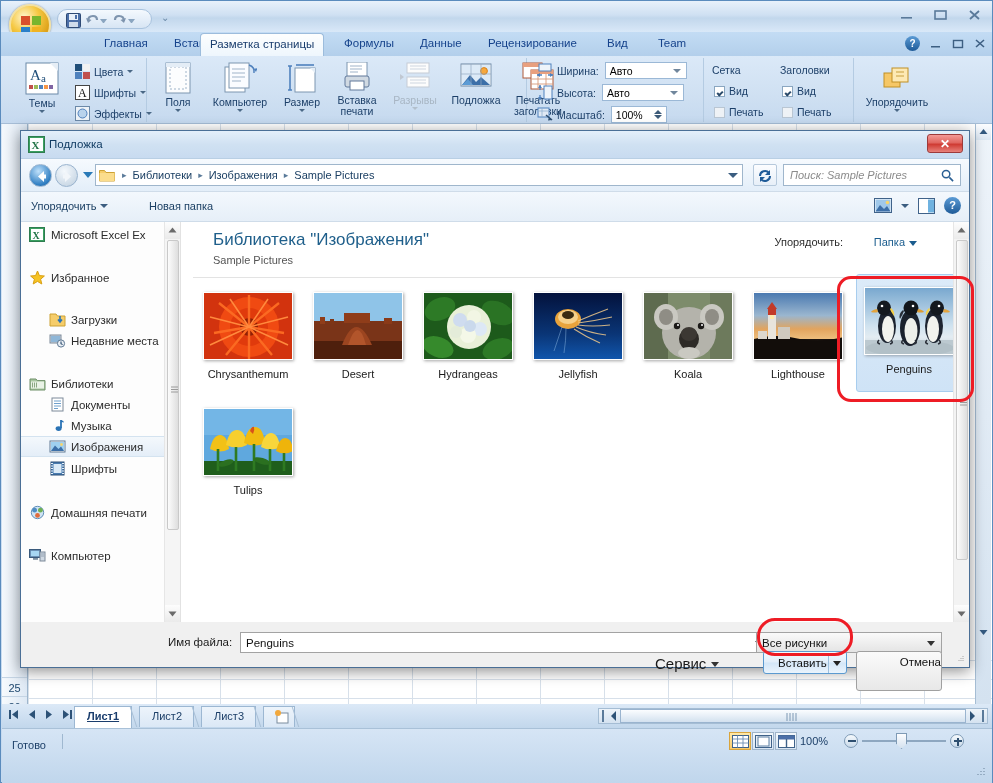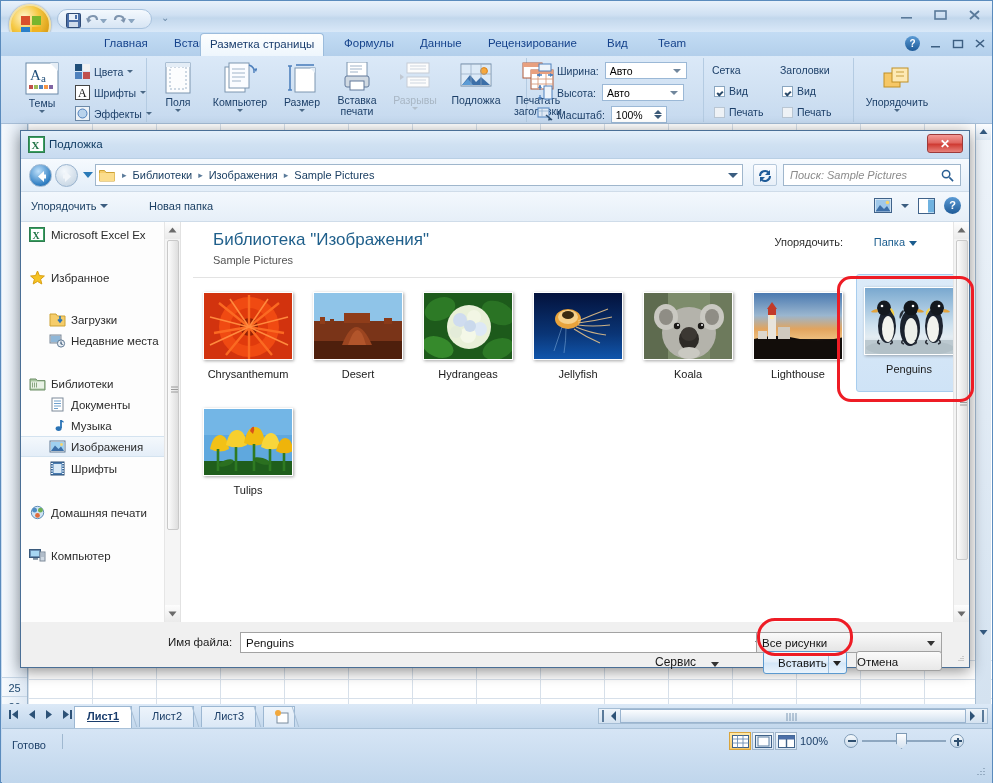--- a/index.html
+++ b/index.html
@@ -383,44 +383,44 @@
     position: absolute; right: 6px; top: 8px; width: 0; height: 0;
     border-left: 4px solid transparent; border-right: 4px solid transparent;
     border-top: 5px solid #333;
   }
   .ft-combo {
     position: absolute; left: 735px; top: 10px; width: 186px; height: 21px;
     background: linear-gradient(to bottom, #fafafa, #e4e4e4);
     border: 1px solid #a3a3a3; display: flex; align-items: center;
   }
   .ft-val { font-size: 11.5px; color: #111; padding-left: 5px; }
-  .tools-lbl { position: absolute; left: 634px; top: 33px; font-size: 12px; color: #1a1a1a; }
+  .tools-lbl { position: absolute; left: 634px; top: 33px; font-size: 15px; color: #1a1a1a; }
   .tools-caret {
     position: absolute; left: 690px; top: 40px; width: 0; height: 0;
     border-left: 4px solid transparent; border-right: 4px solid transparent;
     border-top: 5px solid #333;
   }
   .btn-insert {
     position: absolute; left: 742px; top: 29px; width: 84px; height: 23px;
     border: 1px solid #5b9ad0; border-radius: 3px;
     background: linear-gradient(to bottom, #f4fafe 0%, #e2eefa 48%, #d3e6f8 52%, #eaf4fd 100%);
     display: flex; align-items: center;
   }
   .btn-insert .lbl { font-size: 11.5px; color: #111; padding-left: 14px; }
   .btn-insert .divr { position: absolute; right: 17px; top: 2px; width: 1px; height: 19px; background: #9dbfdd; }
   .btn-insert .dc {
     position: absolute; right: 5px; top: 9px; width: 0; height: 0;
     border-left: 4px solid transparent; border-right: 4px solid transparent;
     border-top: 5px solid #222;
   }
   .btn-cancel {
-    position: absolute; left: 835px; top: 29px; width: 86px; height: 20px;
+    position: absolute; left: 835px; top: 29px; width: 86px; height: 40px;
     border: 1px solid #a0a0a0; border-radius: 3px;
     background: linear-gradient(to bottom, #fbfbfb, #e8e8e8);
-    font-size: 11.5px; color: #111; text-align: left; line-height: 21px;
+    font-size: 11.5px; color: #111; text-align: right; line-height: 21px;
   }
   .dlg-grip { position: absolute; right: 4px; bottom: 3px; width: 10px; height: 10px; }
 
   
   .annot {
     position: absolute; border: 3px solid #ee1c25; border-radius: 50%/50%;
     pointer-events: none;
   }
   #annot-penguins {
     left: 837px; top: 276px; width: 137px; height: 126px; border-radius: 14px;

